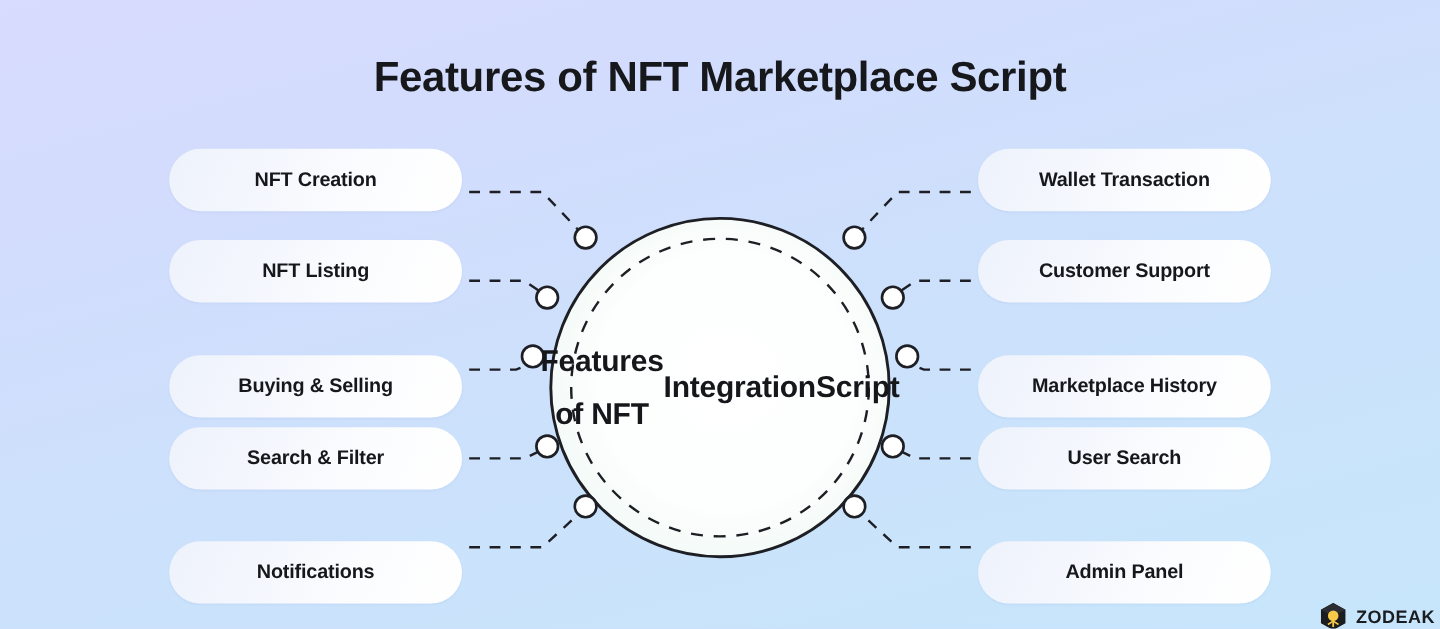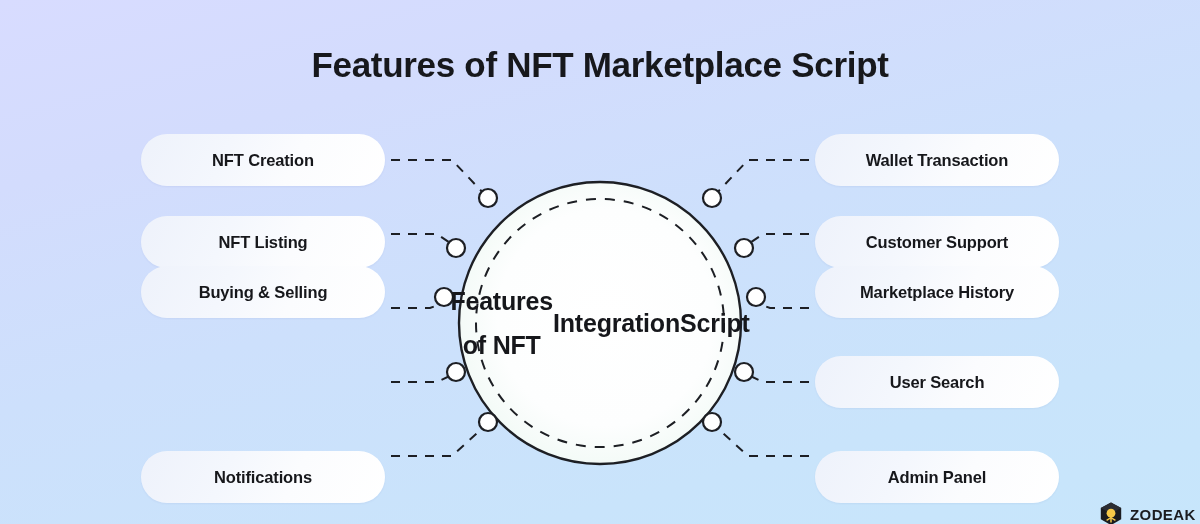--- a/index.html
+++ b/index.html
@@ -58,23 +58,23 @@
     font-weight: bold;
     color: #16171b;
     letter-spacing: -0.15px;
     background: linear-gradient(115deg, #eef2fb 0%, #f4f7fd 35%, #fbfcfe 62%, #ffffff 100%);
     box-shadow: 0 1px 2px rgba(70, 90, 150, 0.07);
     white-space: nowrap;
   }
   .pill.left  { left: 141px; }
   .pill.right { left: 815px; }
 
-  .row1 { top: 134px; }
-  .row2 { top: 216px; text-align: right; }
-  .row3 { top: 266px; }
+  .row1 { top: 124px; }
+  .row2 { top: 200px; text-align: right; }
+  .row3 { top: 296px; }
   .row4 { top: 356px; }
   .row5 { top: 451px; }
 
   
   #hub {
     position: absolute;
     left: 459px;
     top: 182px;
     width: 282px;
     height: 282px;
@@ -168,20 +168,21 @@
     <div id="hub-text">
       <span>Features of NFT</span>
       <span>Integration</span>
       <span>Script</span>
     </div>
   </div>
 
   <div class="pill left row1">NFT Creation</div>
   <div class="pill left row2">NFT Listing</div>
   <div class="pill left row3">Buying &amp; Selling</div>
+  <div class="pill left row4">Search &amp; Filter</div>
   <div class="pill left row5">Notifications</div>
 
   <div class="pill right row1">Wallet Transaction</div>
   <div class="pill right row2">Customer Support</div>
   <div class="pill right row3">Marketplace History</div>
   <div class="pill right row4">User Search</div>
   <div class="pill right row5">Admin Panel</div>
 
   <div id="brand">
     <svg width="26" height="26" viewBox="0 0 26 26">

